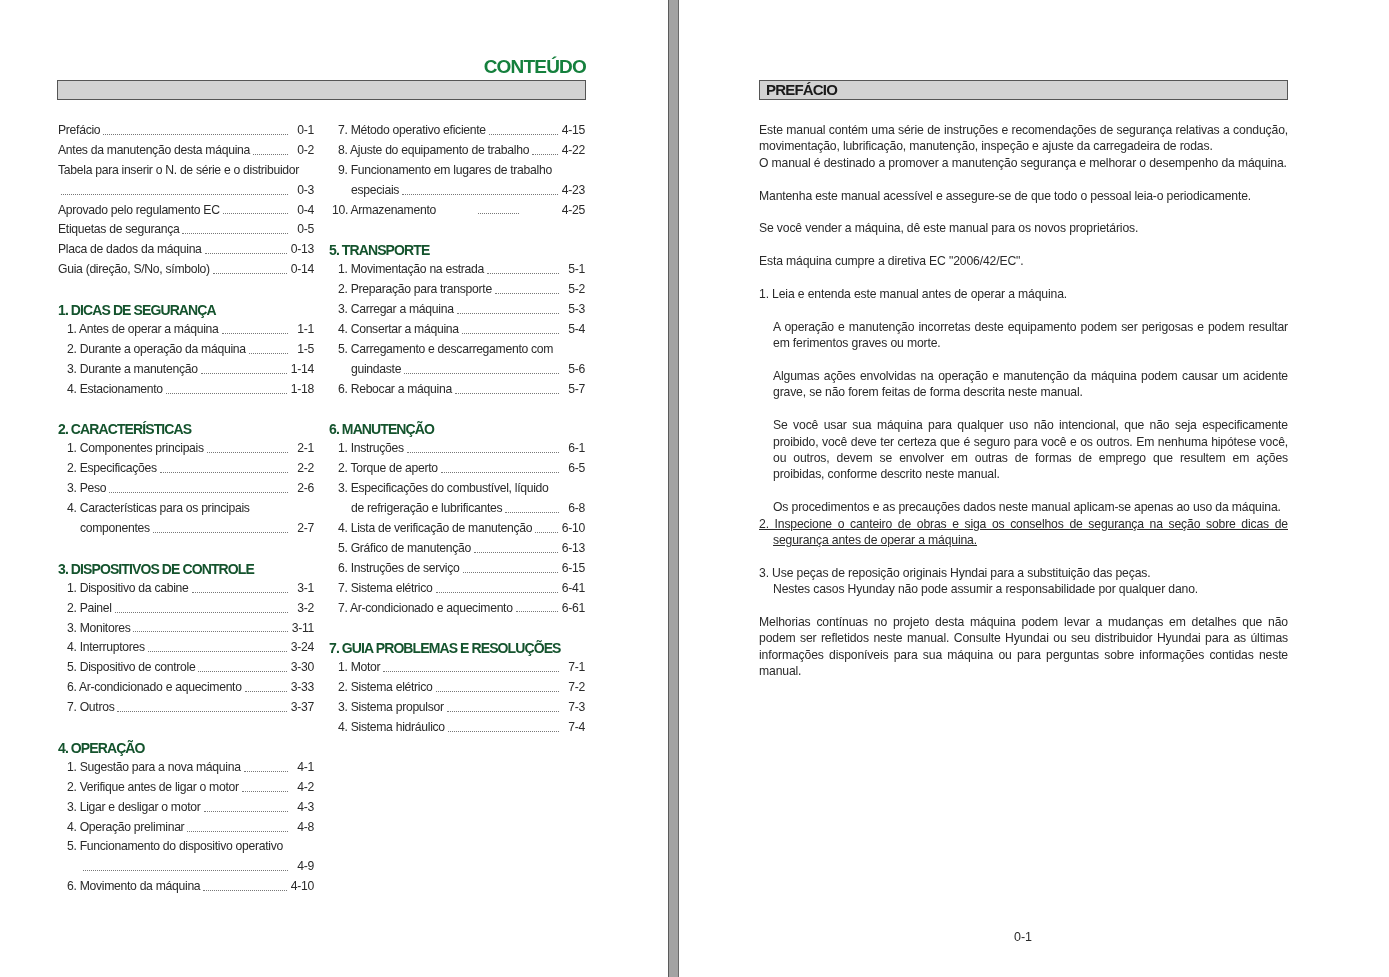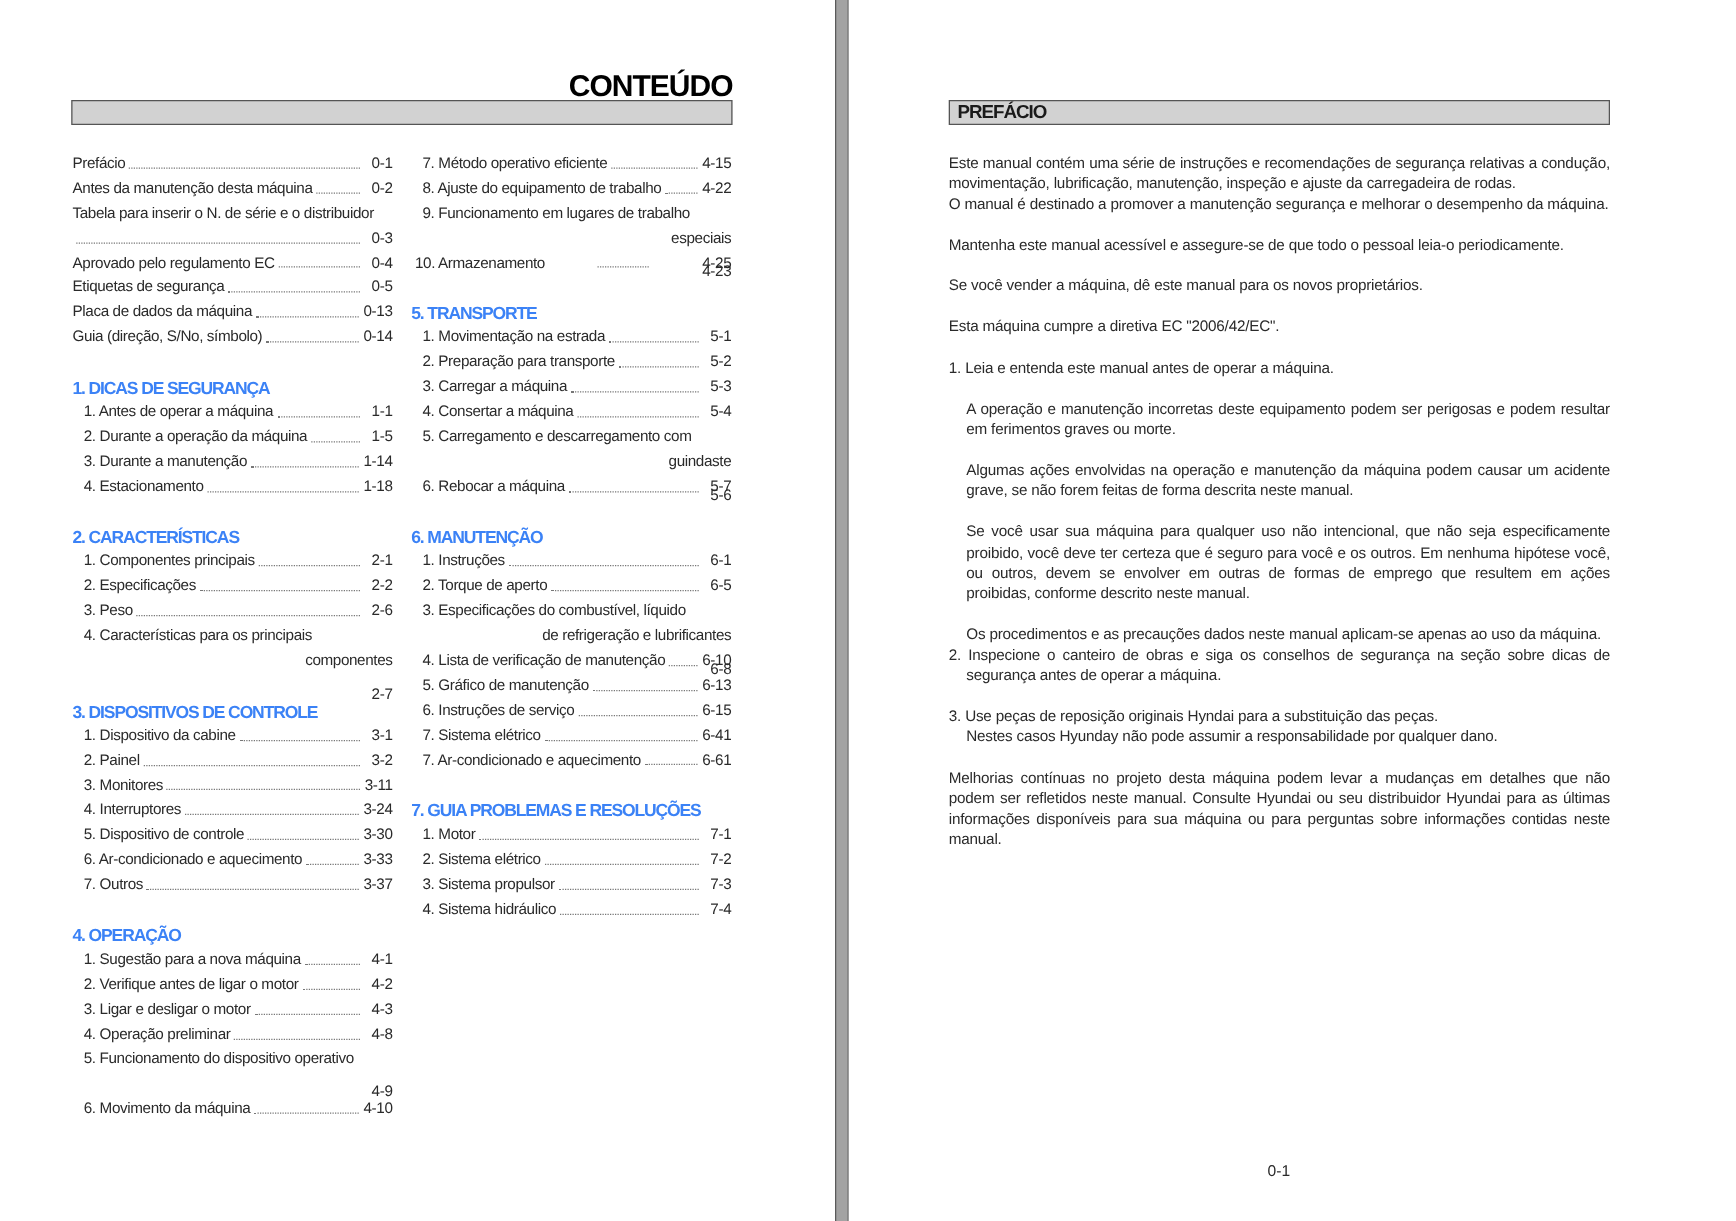--- a/index.html
+++ b/index.html
@@ -11,60 +11,60 @@
   .page { position:absolute; top:0; height:977px; background:#fff; }
   .page-left { left:0; width:668px; }
   .page-right { left:679px; width:710px; }
   .divider {
     position:absolute; left:668px; top:0; width:11px; height:977px;
     background:#a3a3a3; border-left:1px solid #5a5a5a; border-right:1px solid #6a6a6a;
     box-sizing:border-box;
   }
   .toc-title {
     position:absolute; left:57px; width:529px; top:56px; text-align:right;
-    font-weight:bold; font-size:24px; letter-spacing:-0.8px; color:#000000;
+    font-weight:bold; font-size:19px; letter-spacing:-0.8px; color:#15803d;
   }
   .gray-bar {
     position:absolute; left:57px; top:80px; width:529px; height:20px;
     background:#d2d2d2; border:1px solid #555; box-sizing:border-box;
   }
   .toc-col { position:absolute; top:121px; font-size:12.2px; letter-spacing:-0.3px; }
   .col1 { left:58px; width:256px; }
   .col2 { left:329px; width:256px; }
   .entry { display:flex; align-items:flex-end; height:19.9px; line-height:19.9px; white-space:nowrap; }
   .entry .lbl { flex:0 0 auto; }
   .entry .dots {
     flex:1 1 auto; margin:0 4px 6px 3px; height:1px;
     border-bottom:1px dotted #777;
   }
   .entry .pg { flex:0 0 auto; text-align:right; min-width:22px; }
   .entry.wrap-first .dots { visibility:hidden; }
   .entry.sub { padding-left:9px;justify-content:space-between; }
-  .entry.sub-cont { padding-left:22px;flex-direction:column; }
+  .entry.sub-cont { padding-left:22px; }
   .entry.num10 { padding-left:3px;gap:39px; }
   .section-head {
     height:20px; line-height:20px; margin-top:19.9px; font-weight:bold;
-    font-size:14px; letter-spacing:-0.9px; color:#3b82f6;
+    font-size:14px; letter-spacing:-0.9px; color:#14532d;
   }
 
   
   .pref-bar {
     position:absolute; left:80px; top:80px; width:529px; height:20px;
     background:#d2d2d2; border:1px solid #555; box-sizing:border-box;
     font-weight:bold; font-size:15px; letter-spacing:-0.8px; line-height:18px;
     padding-left:6px; color:#1a1a1a;
   }
   .pref-body {
     position:absolute; left:80px; top:122px; width:529px;
     font-size:12.2px; line-height:16.4px; letter-spacing:-0.15px; color:#2a2a2a;
   }
   .pref-body p { margin:0 0 16.4px 0; text-align:justify; }
   .pref-body p.tight { margin-bottom:0; }
   .pref-body .ind { padding-left:14px; }
-  .pref-body .num { padding-left:14px; text-indent:-14px; }
+  .pref-body .num { padding-left:14px; text-indent:-14px;text-decoration:underline; }
   .page-num {
     position:absolute; left:335px; top:930px; font-size:12.5px; color:#2a2a2a;
   }
 </style>
 </head>
 <body>
 
 <div class="page page-left">
   <div class="toc-title">CONTEÚDO</div>
   <div class="gray-bar"></div>

